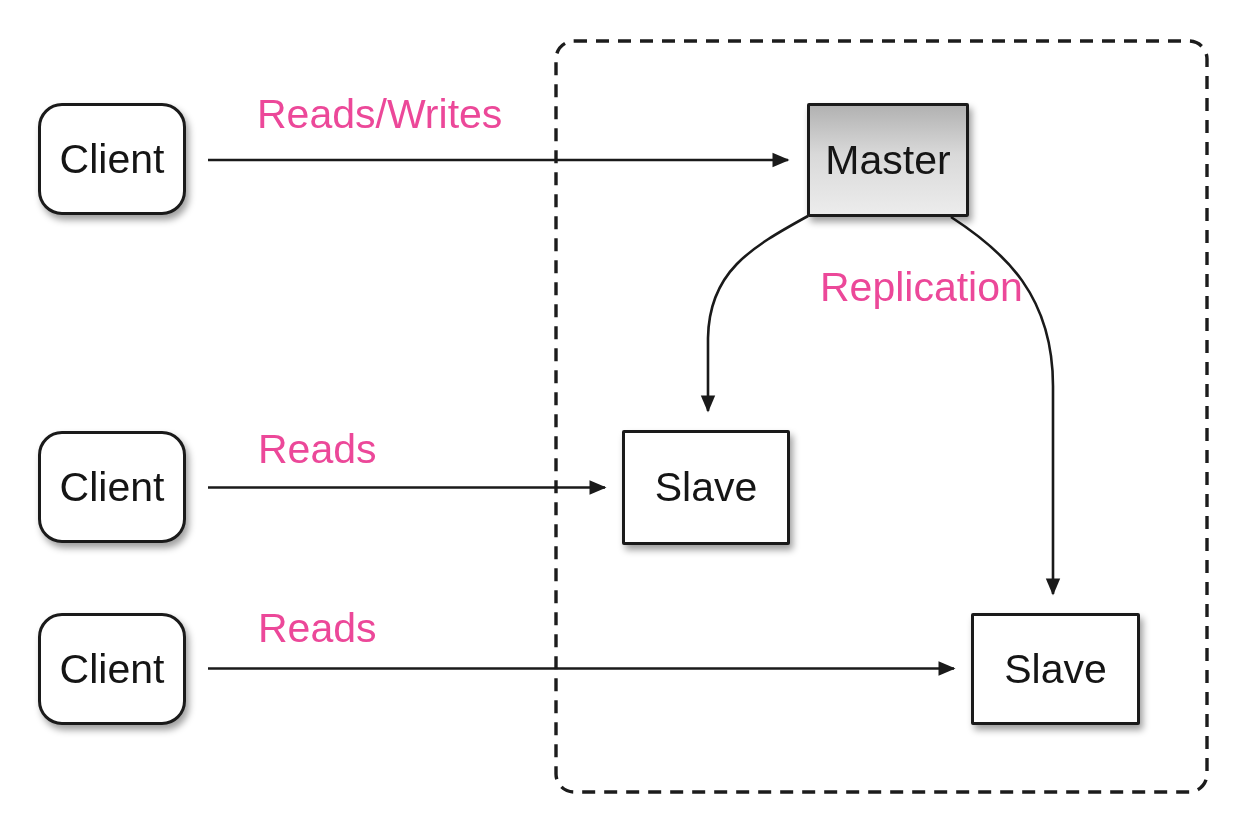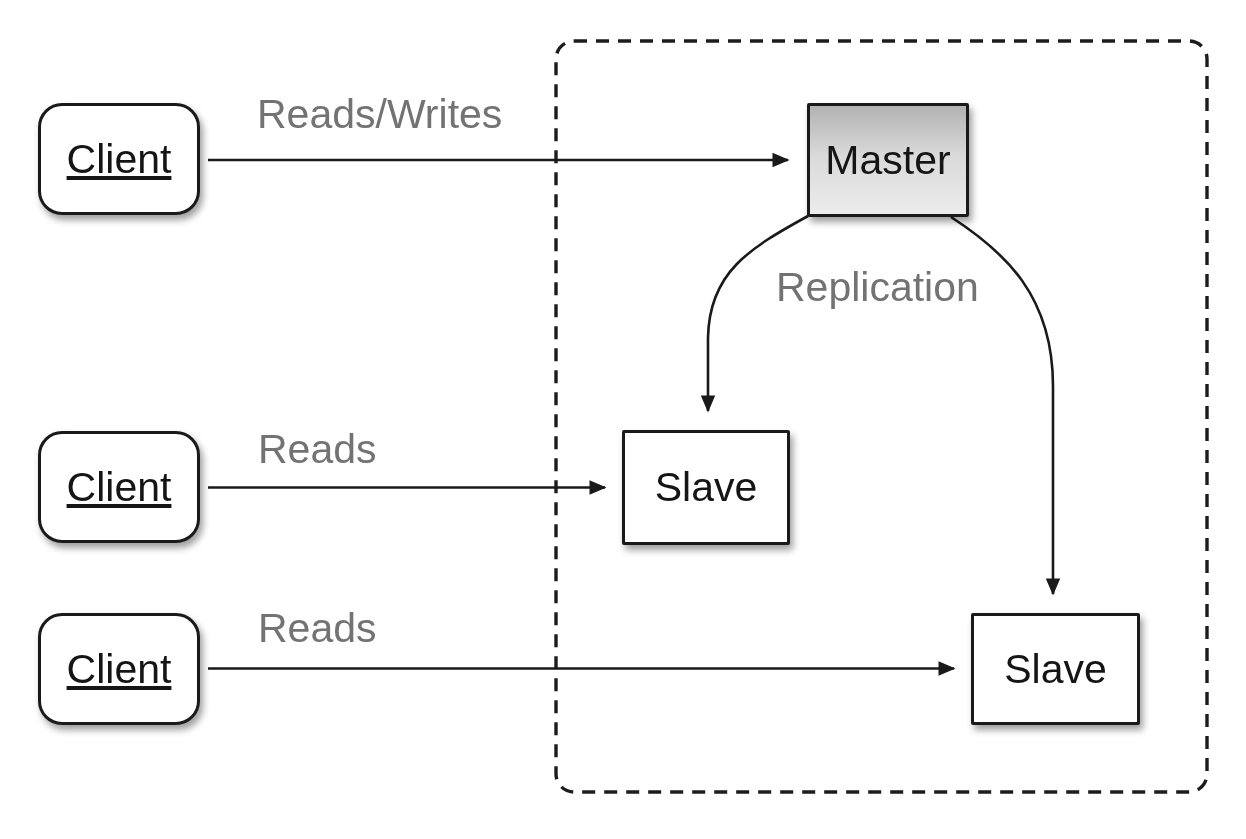--- a/index.html
+++ b/index.html
@@ -41,24 +41,23 @@
     justify-content: center;
     box-sizing: border-box;
     border: 3px solid #1a1a1a;
     background: #ffffff;
     font-size: 41px;
     line-height: 1;
     box-shadow: 3px 5px 7px rgba(0,0,0,0.38);
   }
   .node.client {
     border-radius: 24px;
-    width: 162px;
+    width: 148px;
     height: 112px;
     left: 38px;
-    text-decoration: underline;
   }
   .client-1 { top: 103px; }
   .client-2 { top: 431px; }
   .client-3 { top: 613px; height: 113px; }
   .node.master {
     left: 807px;
     top: 103px;
     width: 162px;
     height: 114px;
     border-radius: 2px;
@@ -76,26 +75,26 @@
     top: 613px;
     width: 169px;
     height: 112px;
     border-radius: 2px;
   }
   .edge-label {
     position: absolute;
     font-size: 41px;
     line-height: 1.05;
     white-space: nowrap;
-    color: #737373;
+    color: #ec4899;
   }
   .label-reads-writes { left: 257px; top: 93px; }
   .label-reads-1      { left: 258px; top: 428px; }
   .label-reads-2      { left: 258px; top: 607px; }
-  .label-replication  { left: 776px; top: 266px; }
+  .label-replication  { left: 820px; top: 266px; }
 </style>
 </head>
 <body>
 
 <div class="canvas">
 
   <svg class="arrows-layer" viewBox="0 0 1246 839" xmlns="http://www.w3.org/2000/svg">
     <defs>
       <marker id="arrowhead" markerUnits="userSpaceOnUse" markerWidth="20" markerHeight="16" refX="16" refY="8" orient="auto">
         <path d="M0.5,0.8 L17.5,8 L0.5,15.2 Z" fill="#1a1a1a"></path>

